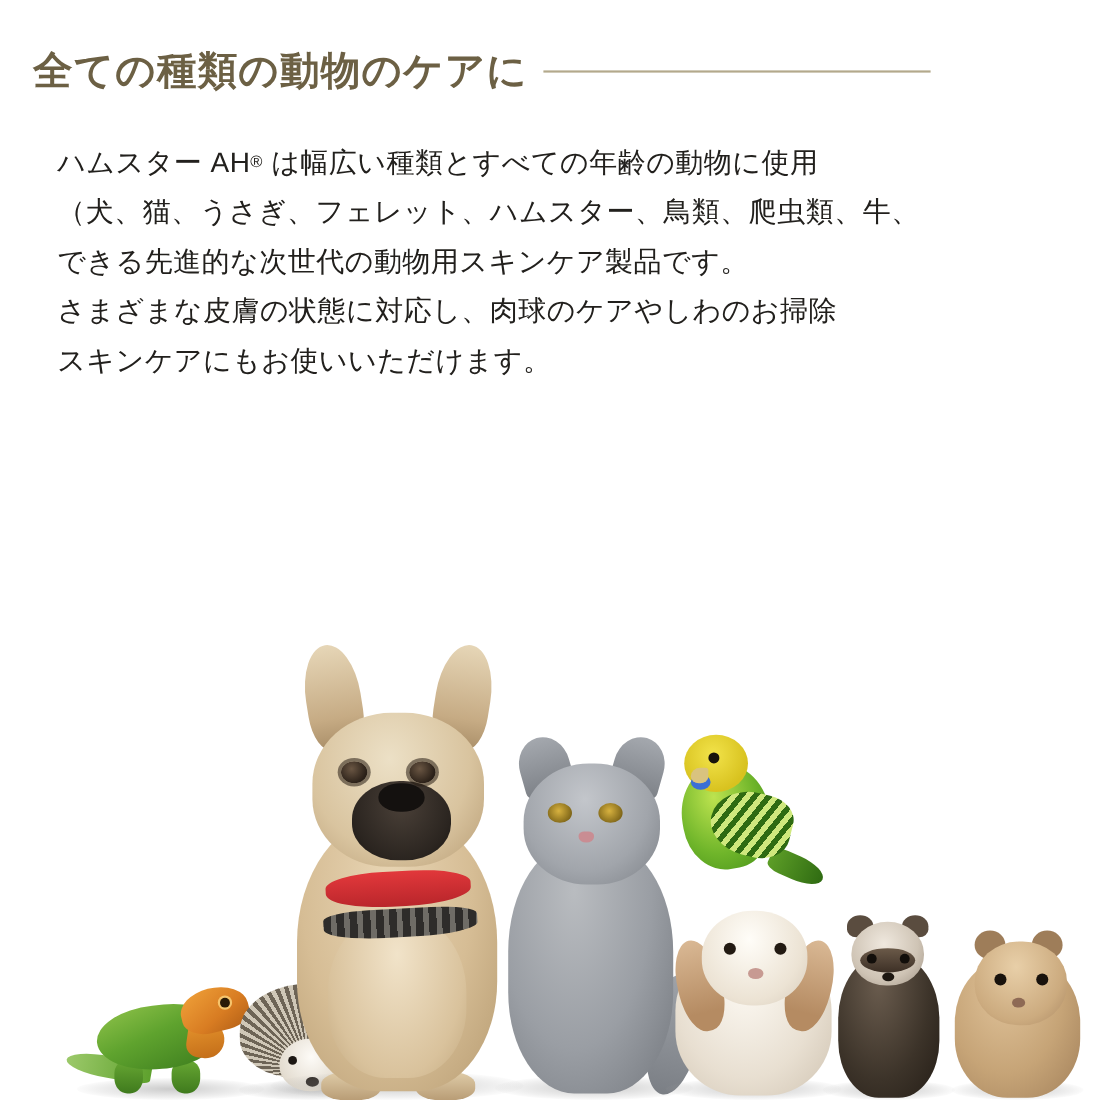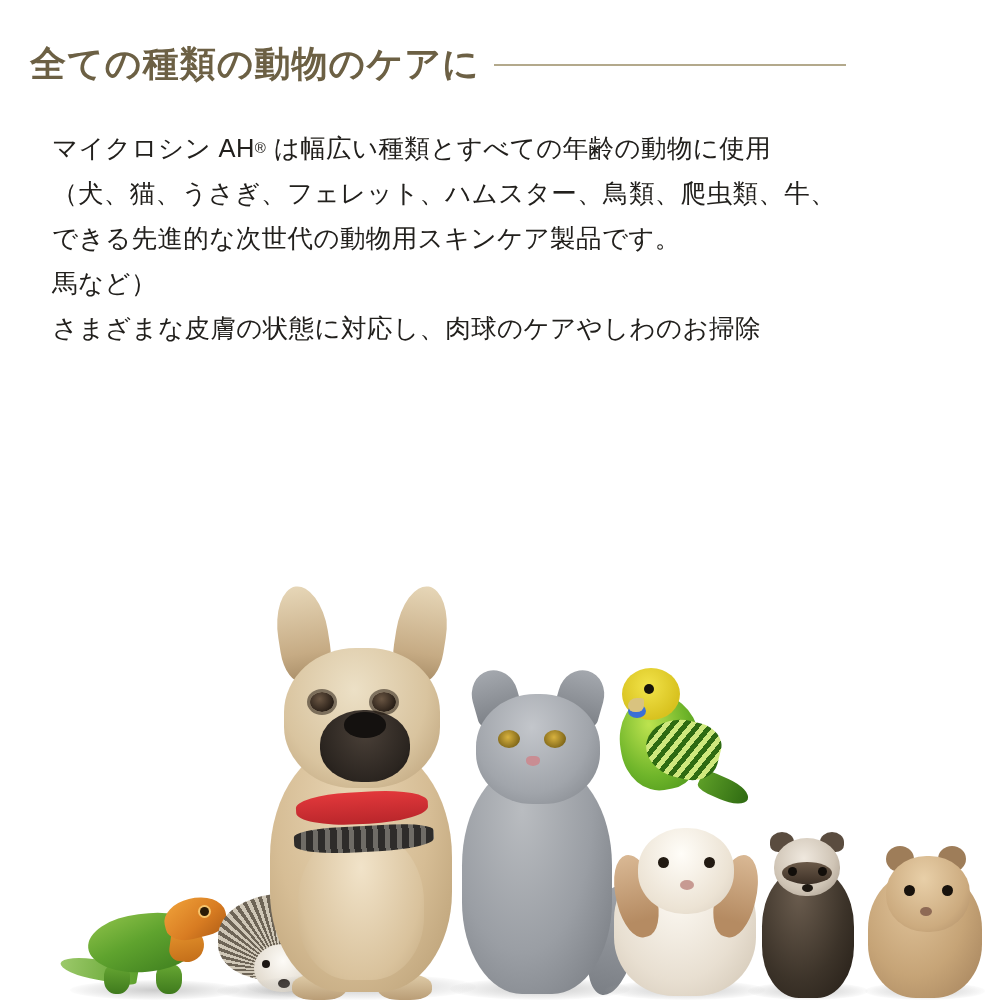--- a/index.html
+++ b/index.html
@@ -423,26 +423,26 @@
 
 <div class="page">
 
   <div class="heading-row">
     <div class="heading-text">全ての種類の動物のケアに</div>
     <div class="heading-rule"></div>
   </div>
 
   <div class="body-copy">
     <p>
-      <span>マイクロシン AH</span><span class="reg">®</span><span> は幅広い種類とすべての年齢の動物に使用</span>
+      <span>ハムスター AH</span><span class="reg">®</span><span> は幅広い種類とすべての年齢の動物に使用</span>
     </p>
     <p>（犬、猫、うさぎ、フェレット、ハムスター、鳥類、爬虫類、牛、</p>
     <p>できる先進的な次世代の動物用スキンケア製品です。</p>
-    <p>馬など）</p>
     <p>さまざまな皮膚の状態に対応し、肉球のケアやしわのお掃除</p>
+    <p>スキンケアにもお使いいただけます。</p>
   </div>
 
   <div class="animals">
 
     <div class="animal iguana">
       <div class="shadow"></div>
       <div class="tail"></div>
       <div class="leg l1"></div>
       <div class="leg l2"></div>
       <div class="body"></div>

